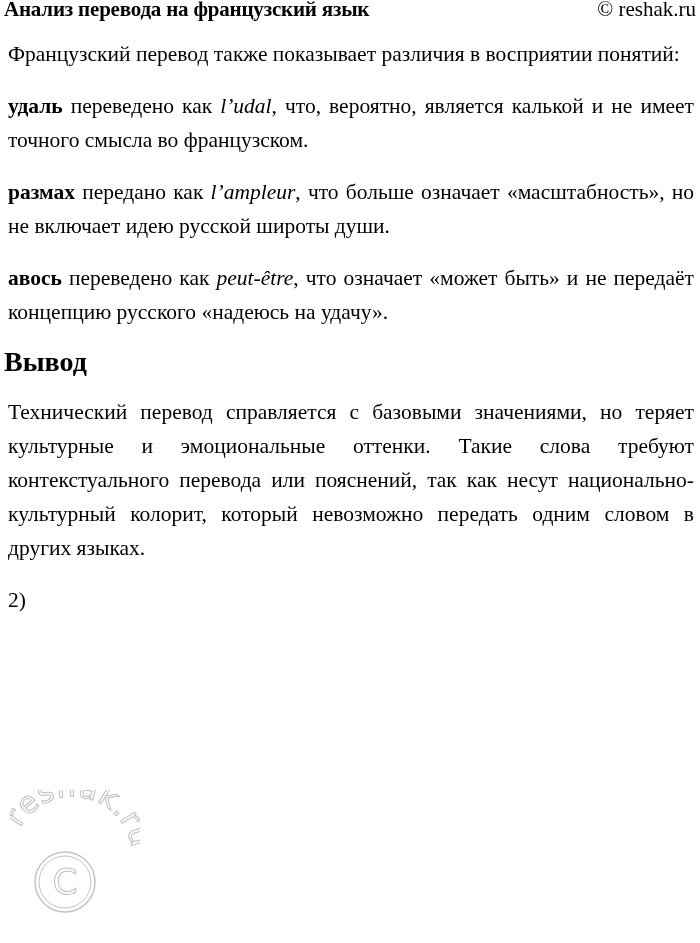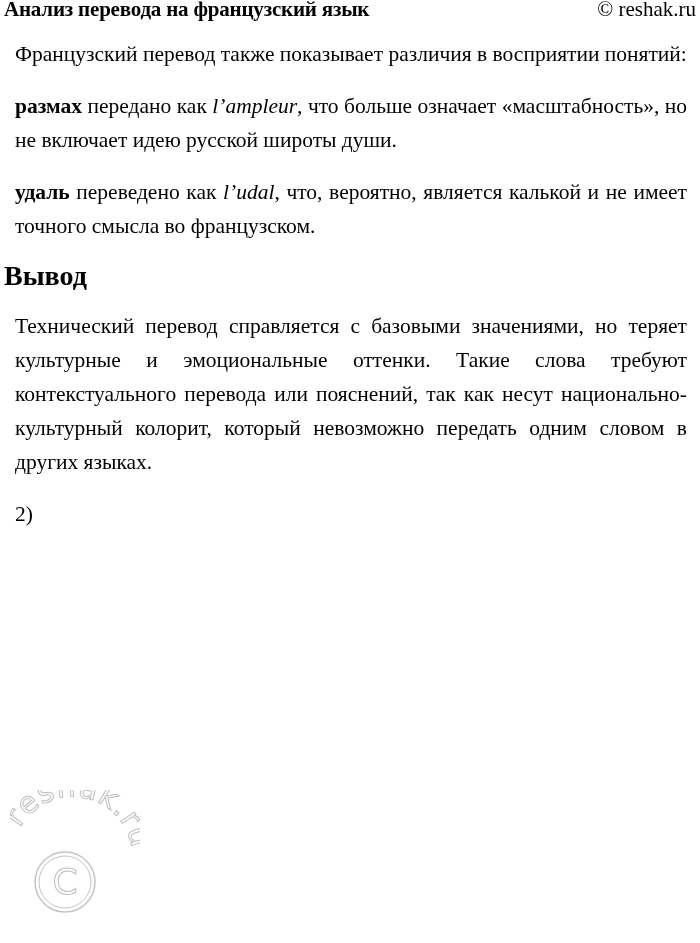--- a/index.html
+++ b/index.html
@@ -31,21 +31,21 @@
     .header-title {
       font-weight: bold;
       font-size: 21px;
       letter-spacing: -0.2px;
     }
     .header-copyright {
       font-size: 21px;
       padding-right: 2px;
     }
     p {
-      margin: 11px;
+      margin: 4px;
       font-size: 21.5px;
       line-height: 34px;
       text-align: justify;
       text-align-last: left;
     }
     .p-intro { margin-top: 16px; }
     .p-term { margin-top: 18px; }
     .h-conclusion {
       font-weight: bold;
       font-size: 28px;
@@ -74,24 +74,25 @@
 <div class="page">
 
   <div class="header">
     <span class="header-title">Анализ перевода на французский язык</span>
     <span class="header-copyright">© reshak.ru</span>
   </div>
 
   <p class="p-intro">Французский перевод также показывает различия в восприятии понятий:</p>
 
 
+  <p class="p-term"><b>удаль</b><span> переведено как </span><i>l’udal</i><span>, что, вероятно, является калькой и не имеет точного смысла во французском.</span></p>
+
   <p class="p-term"><b>размах</b><span> передано как </span><i>l’ampleur</i><span>, что больше означает «масштабность», но не включает идею русской широты души.</span></p>
 
-  <p class="p-term"><b>удаль</b><span> переведено как </span><i>l’udal</i><span>, что, вероятно, является калькой и не имеет точного смысла во французском.</span></p>
-
+  <p class="p-term"><b>авось</b><span> переведено как </span><i>peut-être</i><span>, что означает «может быть» и не передаёт концепцию русского «надеюсь на удачу».</span></p>
 
   <h2 class="h-conclusion">Вывод</h2>
 
   <p class="p-conclusion">Технический перевод справляется с базовыми значениями, но теряет культурные и эмоциональные оттенки. Такие слова требуют контекстуального перевода или пояснений, так как несут национально-культурный колорит, который невозможно передать одним словом в других языках.</p>
 
   <p class="p-num">2)</p>
 
 </div>
 
 <div class="watermark">

